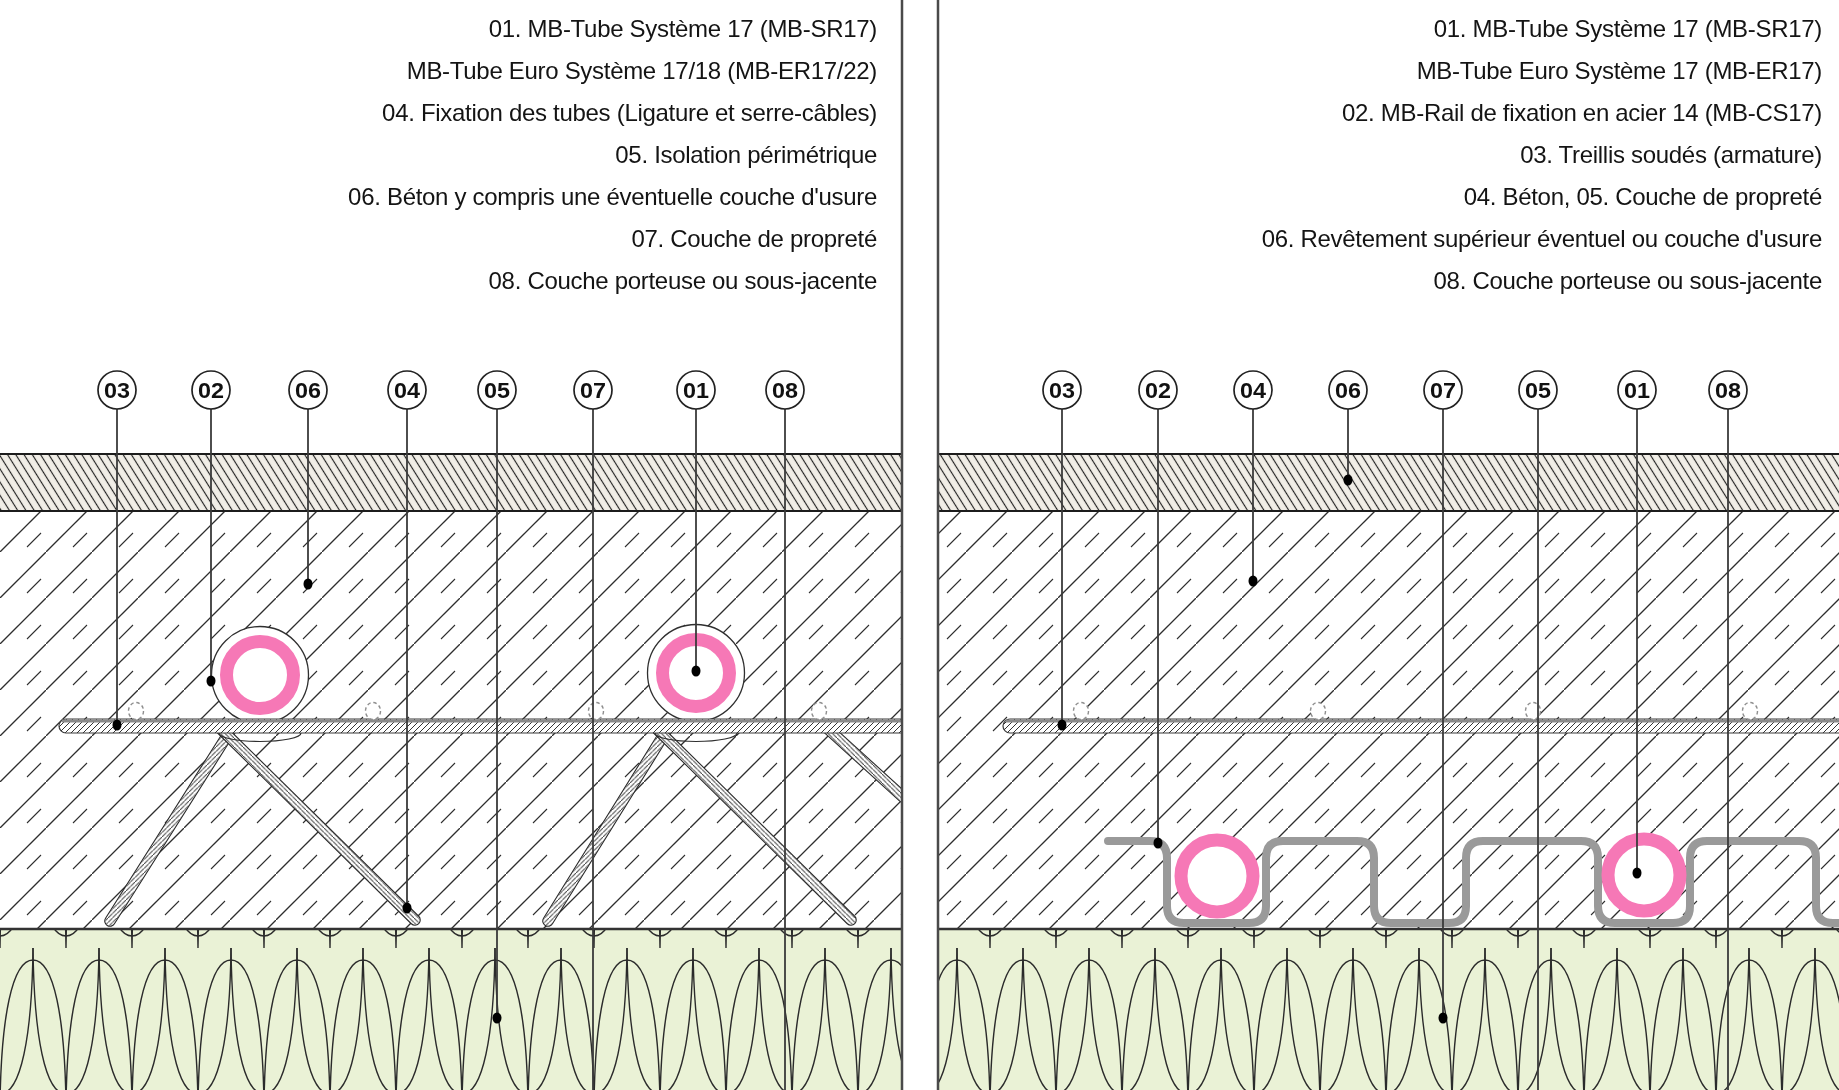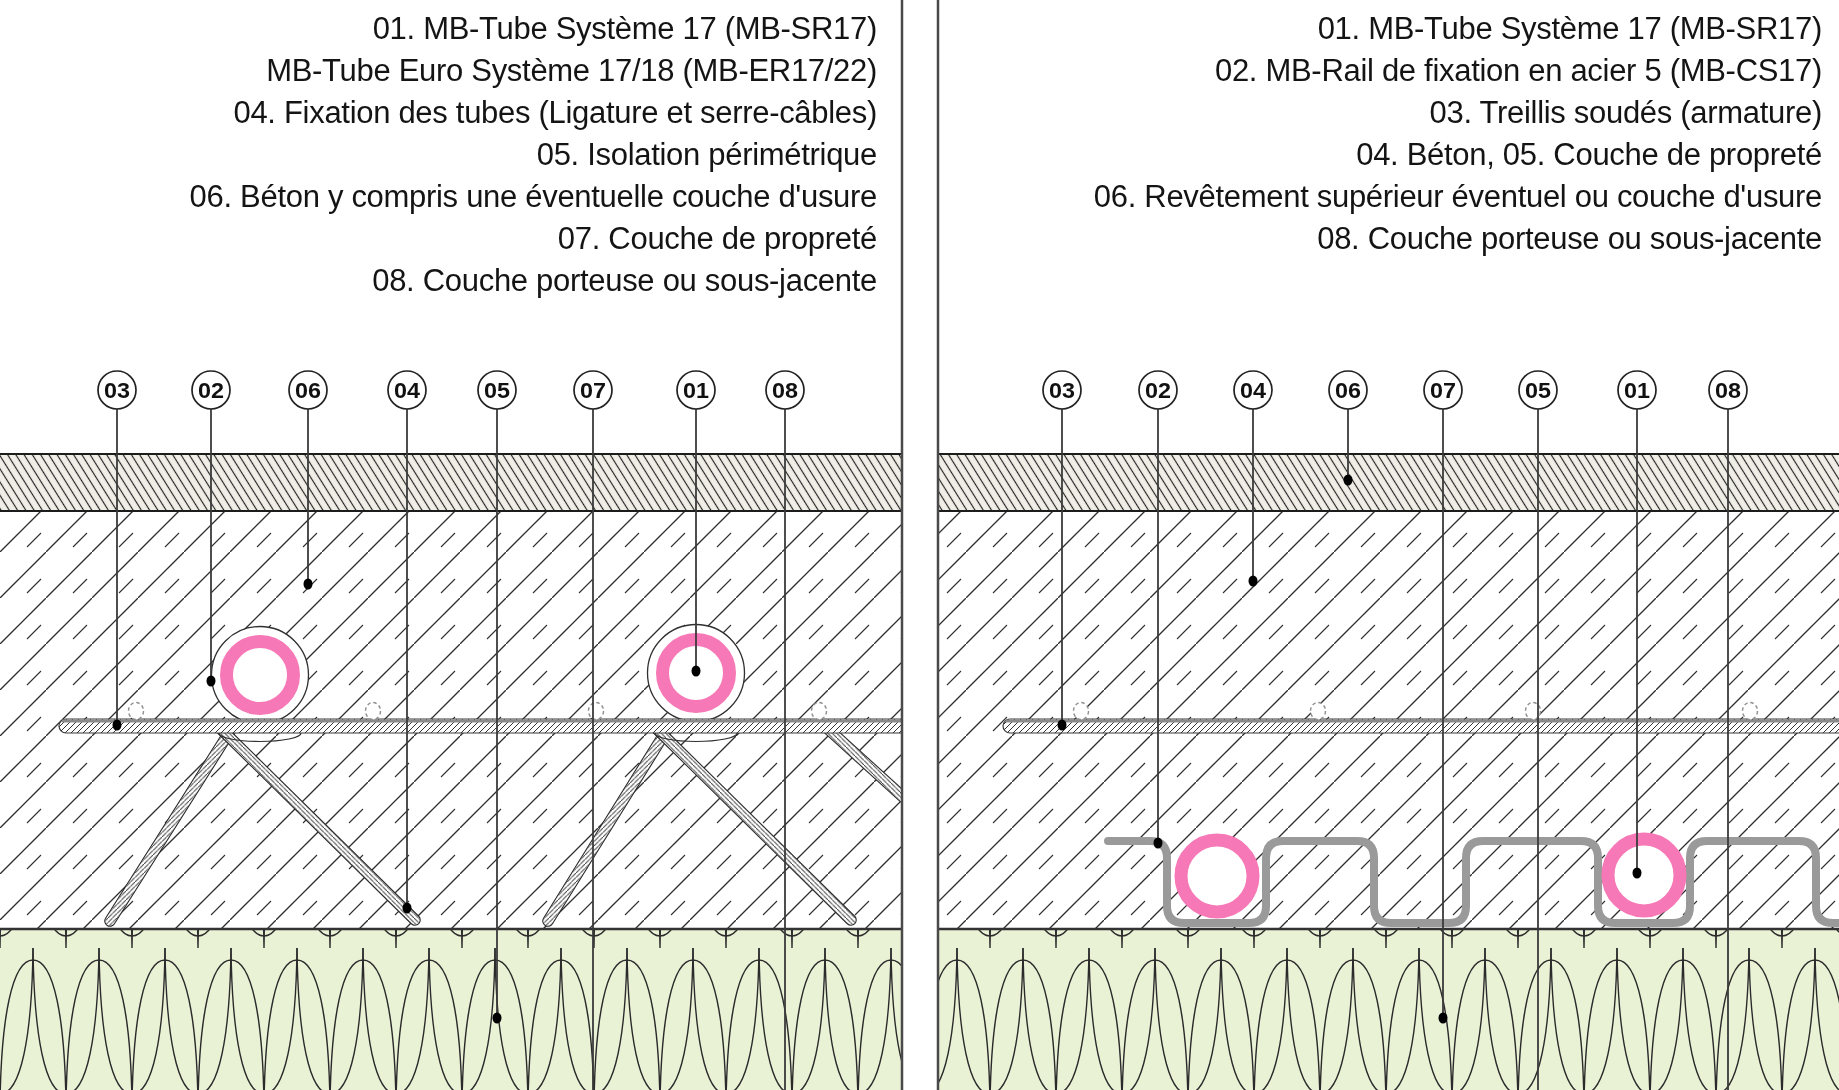--- a/index.html
+++ b/index.html
@@ -1,20 +1,20 @@
 <!DOCTYPE html>
 <html><head>
 <meta charset="utf-8">
 <style>
   html,body{margin:0;padding:0;background:#ffffff;}
   body{font-family:"Liberation Sans",sans-serif;}
   #stage{position:relative;width:1839px;height:1090px;overflow:hidden;background:#fff;}
   #stage svg{position:absolute;left:0;top:0;}
   .legend{position:absolute;top:8px;text-align:right;color:#141414;
-          font-size:31px;line-height:42px;letter-spacing:-0.3px;white-space:nowrap;}
+          font-size:24px;line-height:42px;letter-spacing:-0.3px;white-space:nowrap;}
   .legend div{height:42px;}
   #legend-left{right:962px;}
   #legend-right{right:17px;}
   .callout-num{font-family:"Liberation Sans",sans-serif;font-weight:700;font-size:22px;fill:#111;}
 </style>
 </head>
 <body>
 
 <div id="stage">
 
@@ -260,20 +260,21 @@
   <div>MB-Tube Euro Système 17/18 (MB-ER17/22)</div>
   <div>04. Fixation des tubes (Ligature et serre-câbles)</div>
   <div>05. Isolation périmétrique</div>
   <div>06. Béton y compris une éventuelle couche d'usure</div>
   <div>07. Couche de propreté</div>
   <div>08. Couche porteuse ou sous-jacente</div>
 </div>
 
 <div id="legend-right" class="legend">
   <div>01. MB-Tube Système 17 (MB-SR17)</div>
-  <div>02. MB-Rail de fixation en acier 5 (MB-CS17)</div>
+  <div>MB-Tube Euro Système 17 (MB-ER17)</div>
+  <div>02. MB-Rail de fixation en acier 14 (MB-CS17)</div>
   <div>03. Treillis soudés (armature)</div>
   <div>04. Béton, 05. Couche de propreté</div>
   <div>06. Revêtement supérieur éventuel ou couche d'usure</div>
   <div>08. Couche porteuse ou sous-jacente</div>
 </div>
 
 </div>
 
 </body></html>

